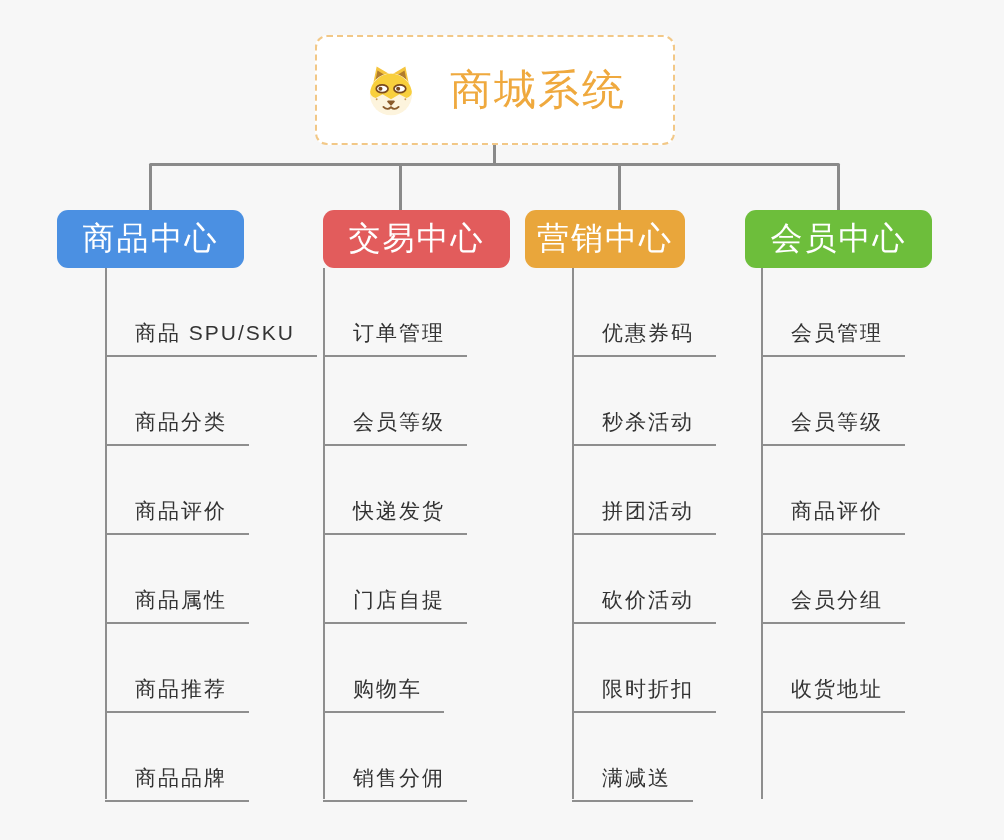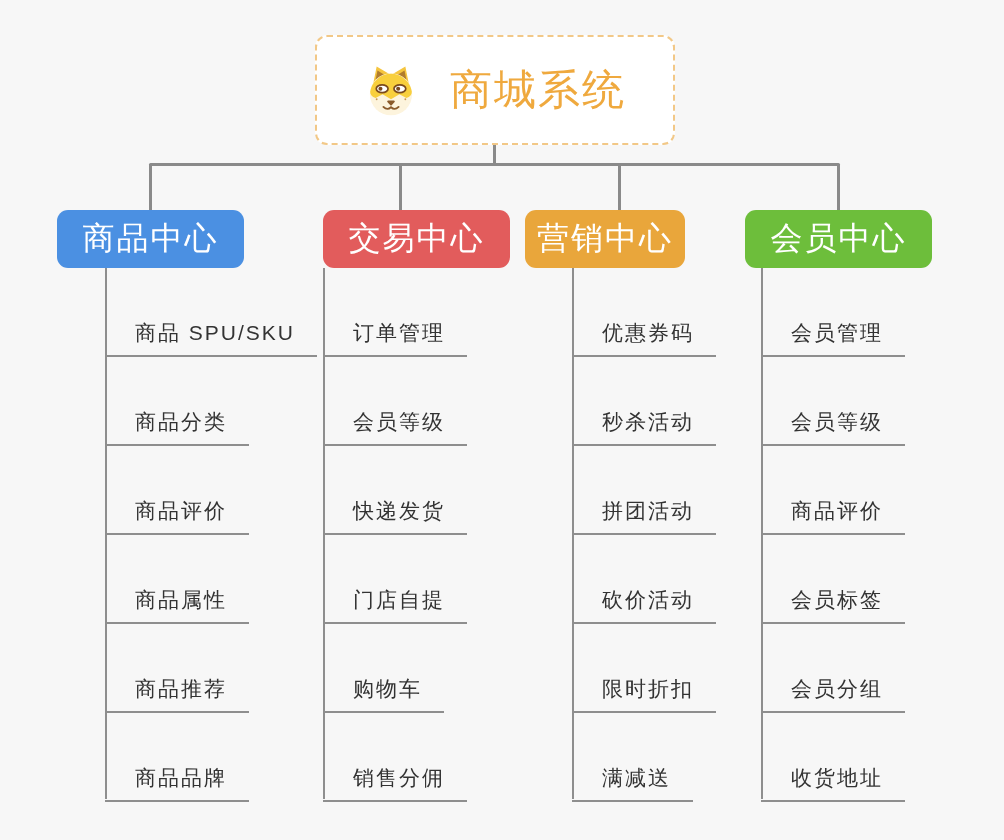--- a/index.html
+++ b/index.html
@@ -194,23 +194,20 @@
     <div class="leaf-row">
         <span class="leaf">会员管理</span>
       </div>
     <div class="leaf-row">
         <span class="leaf">会员等级</span>
       </div>
     <div class="leaf-row">
         <span class="leaf">商品评价</span>
       </div>
     <div class="leaf-row">
-        <span class="leaf">会员标签</span>
-      </div>
-    <div class="leaf-row">
         <span class="leaf">会员分组</span>
       </div>
     <div class="leaf-row">
         <span class="leaf">收货地址</span>
       </div>
   </div>
 
 </div>
 
 </body></html>

